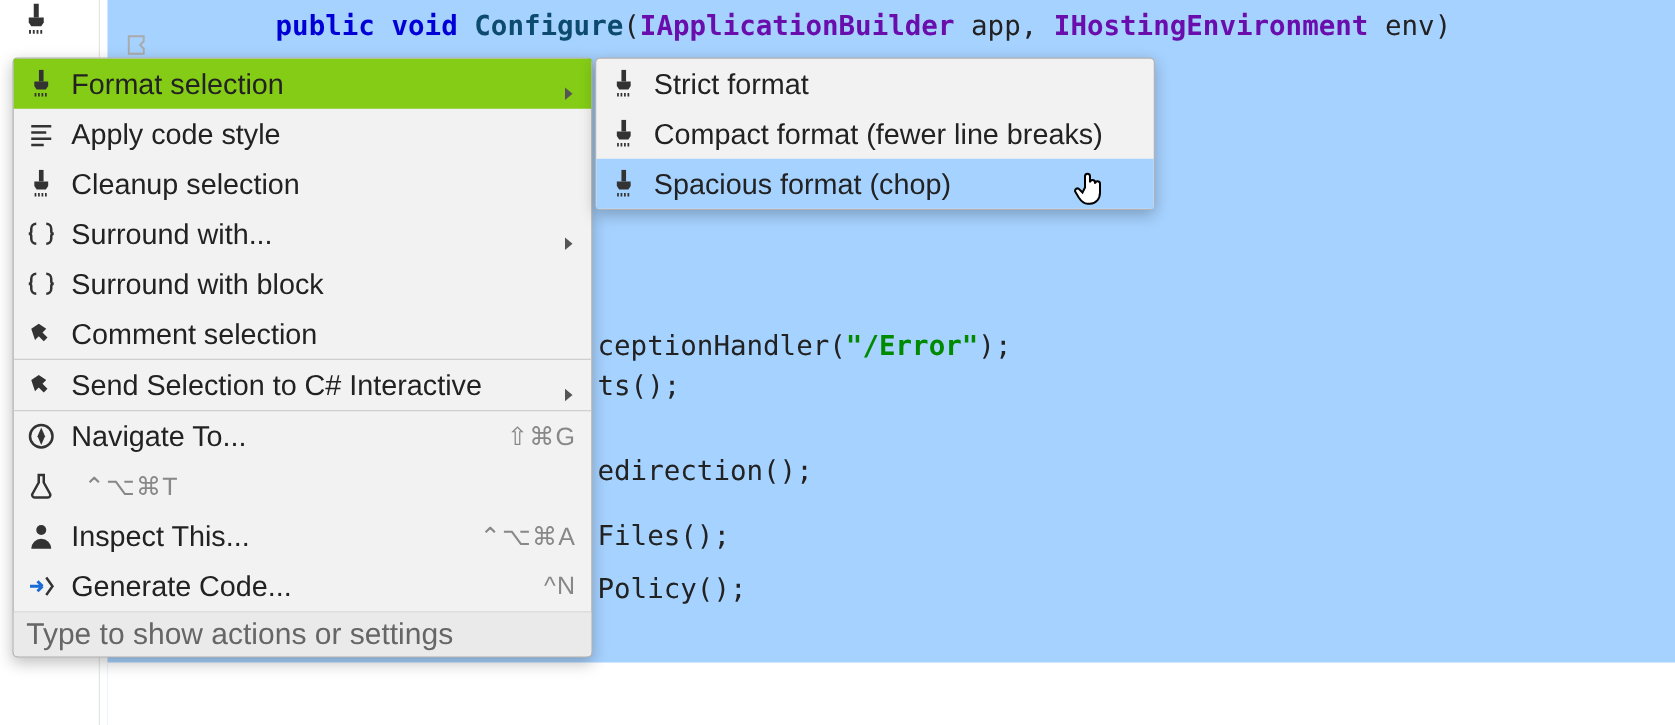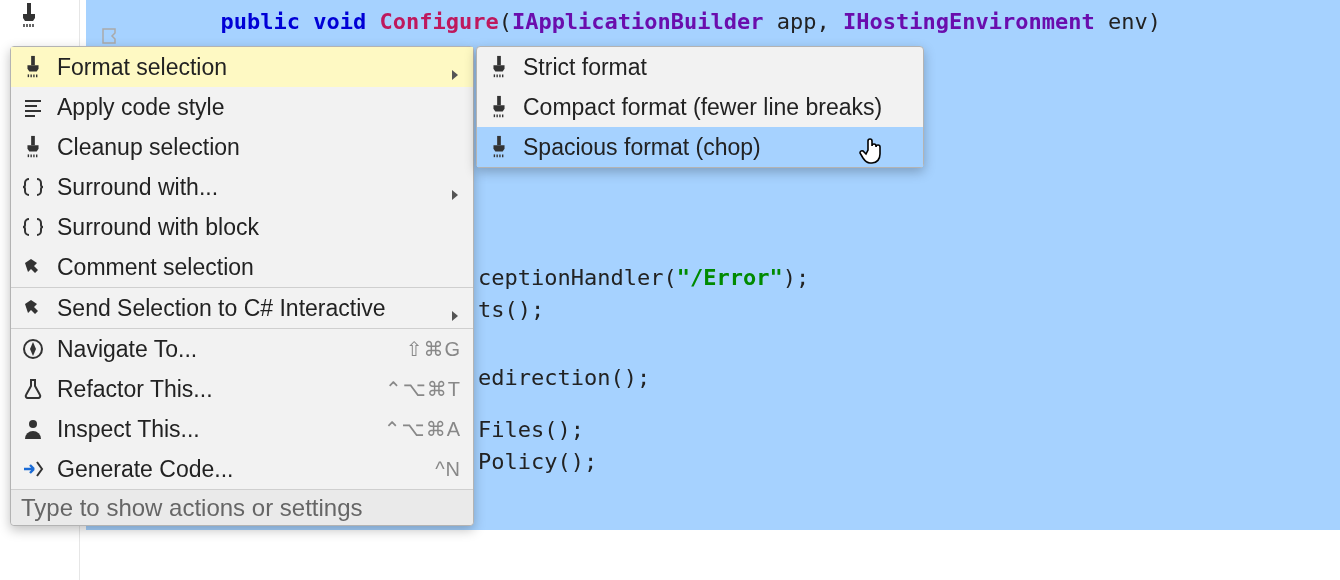--- a/index.html
+++ b/index.html
@@ -40,21 +40,21 @@
   .sig-line {
     position: absolute;
     left: 88px;
     top: 2px;
     white-space: pre;
     font-family: Menlo, Consolas, "DejaVu Sans Mono", monospace;
     font-size: 22px;
     line-height: 40px;
   }
   .kw { color: #0000d6; font-weight: 600; }
-  .fn { color: #be185d; font-weight: 600; }
+  .fn { color: #0c4a6e; font-weight: 600; }
   .ty { color: #6a0dad; font-weight: 600; }
   .pn { color: #222222; }
   .body-code-line {
     position: absolute;
     white-space: pre;
     font-family: Menlo, Consolas, "DejaVu Sans Mono", monospace;
     font-size: 22px;
     line-height: 40px;
     color: #222222;
   }
@@ -88,21 +88,21 @@
     top: 46px;
     width: 448px;
   }
   .menu-item {
     display: flex;
     align-items: center;
     height: 40px;
     padding: 0 12px 0 8px;
     cursor: default;
   }
-  .menu-item.highlight { background: #fef9c3; }
+  .menu-item.highlight { background: #84cc16; }
   .menu-item.submenu-highlight { background: #a6d2ff; }
   .menu-icon {
     width: 28px;
     height: 28px;
     flex-shrink: 0;
     display: flex;
     align-items: center;
     justify-content: center;
     margin-right: 10px;
   }
@@ -170,21 +170,21 @@
     <path d="M3 1 h12 v4 l-3 3 l3 3 v4 h-12 z" fill="none" stroke="#aaa" stroke-width="1.5"></path>
   </svg>
 </span>
 
 <div class="sig-line"><span class="pn">          </span><span class="kw">public</span><span class="pn"> </span><span class="kw">void</span><span class="pn"> </span><span class="fn">Configure</span><span class="pn">(</span><span class="ty">IApplicationBuilder</span><span class="pn"> </span><span class="pn">app</span><span class="pn">, </span><span class="ty">IHostingEnvironment</span><span class="pn"> </span><span class="pn">env</span><span class="pn">)</span></div>
 
 <div class="body-code-line" style="left:478px; top:258px;"><span>ceptionHandler(</span><span class="str">"/Error"</span><span>);</span></div>
 <div class="body-code-line" style="left:478px; top:290px;"><span>ts();</span></div>
 <div class="body-code-line" style="left:478px; top:358px;"><span>edirection();</span></div>
 <div class="body-code-line" style="left:478px; top:410px;"><span>Files();</span></div>
-<div class="body-code-line" style="left:478px; top:442px;"><span>Policy();</span></div>
+<div class="body-code-line" style="left:478px; top:452px;"><span>Policy();</span></div>
 
 <div class="menu">
   <div id="menu-items">
       <div class="menu-item highlight">
         <span class="menu-icon">
           <svg width="24" height="24" viewBox="0 0 26 26">
             <rect x="11" y="1" width="4" height="10" fill="#333"></rect>
             <path d="M7 11h12v4l-2 3h-8l-2-3z" fill="#333"></path>
             <line x1="8" y1="21" x2="8" y2="24" stroke="#333" stroke-width="1.5"></line>
             <line x1="11" y1="21" x2="11" y2="24" stroke="#333" stroke-width="1.5"></line>
@@ -272,21 +272,20 @@
         </span>
         <span class="menu-label">Navigate To...</span>
         <span class="menu-shortcut">⇧⌘G</span>
       </div>
       <div class="menu-item">
         <span class="menu-icon">
           <svg width="24" height="24" viewBox="0 0 24 24">
             <path d="M10 3 h4 v6 l5 9 a2 2 0 0 1 -2 3 h-10 a2 2 0 0 1 -2 -3 l5 -9z" fill="none" stroke="#333" stroke-width="2"></path>
           </svg>
         </span>
-        <span class="menu-label">Refactor This...</span>
         <span class="menu-shortcut">⌃⌥⌘T</span>
       </div>
       <div class="menu-item">
         <span class="menu-icon">
           <svg width="24" height="24" viewBox="0 0 24 24">
             <circle cx="12" cy="7" r="4" fill="#333"></circle>
             <path d="M4 22 a8 8 0 0 1 16 0z" fill="#333"></path>
           </svg>
         </span>
         <span class="menu-label">Inspect This...</span>

